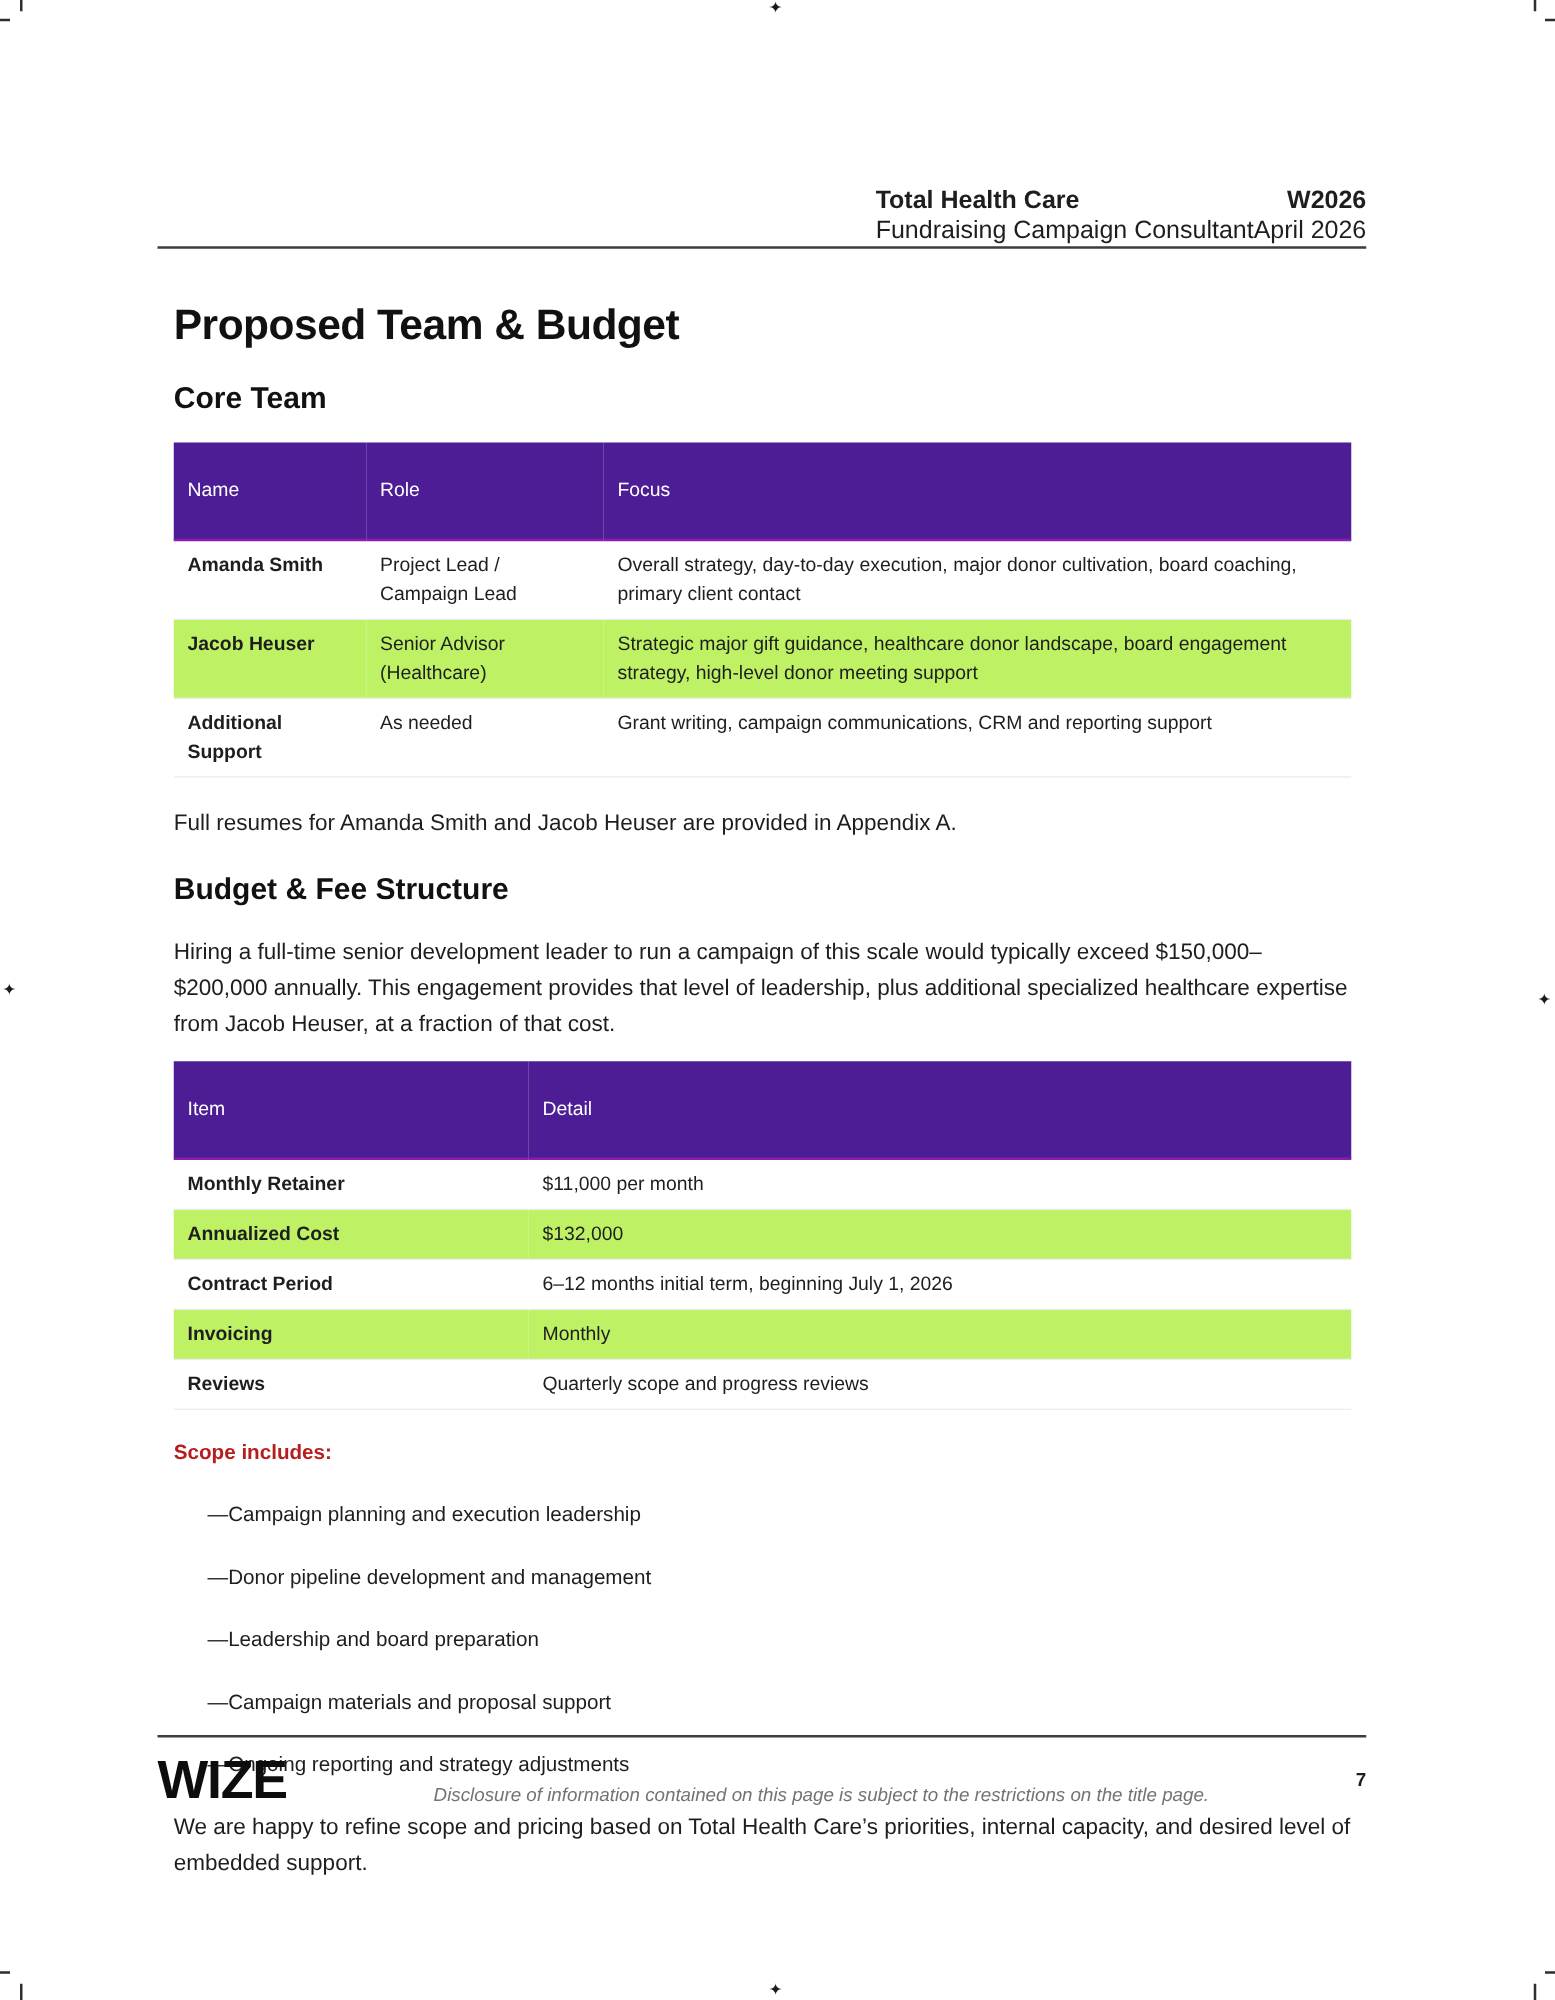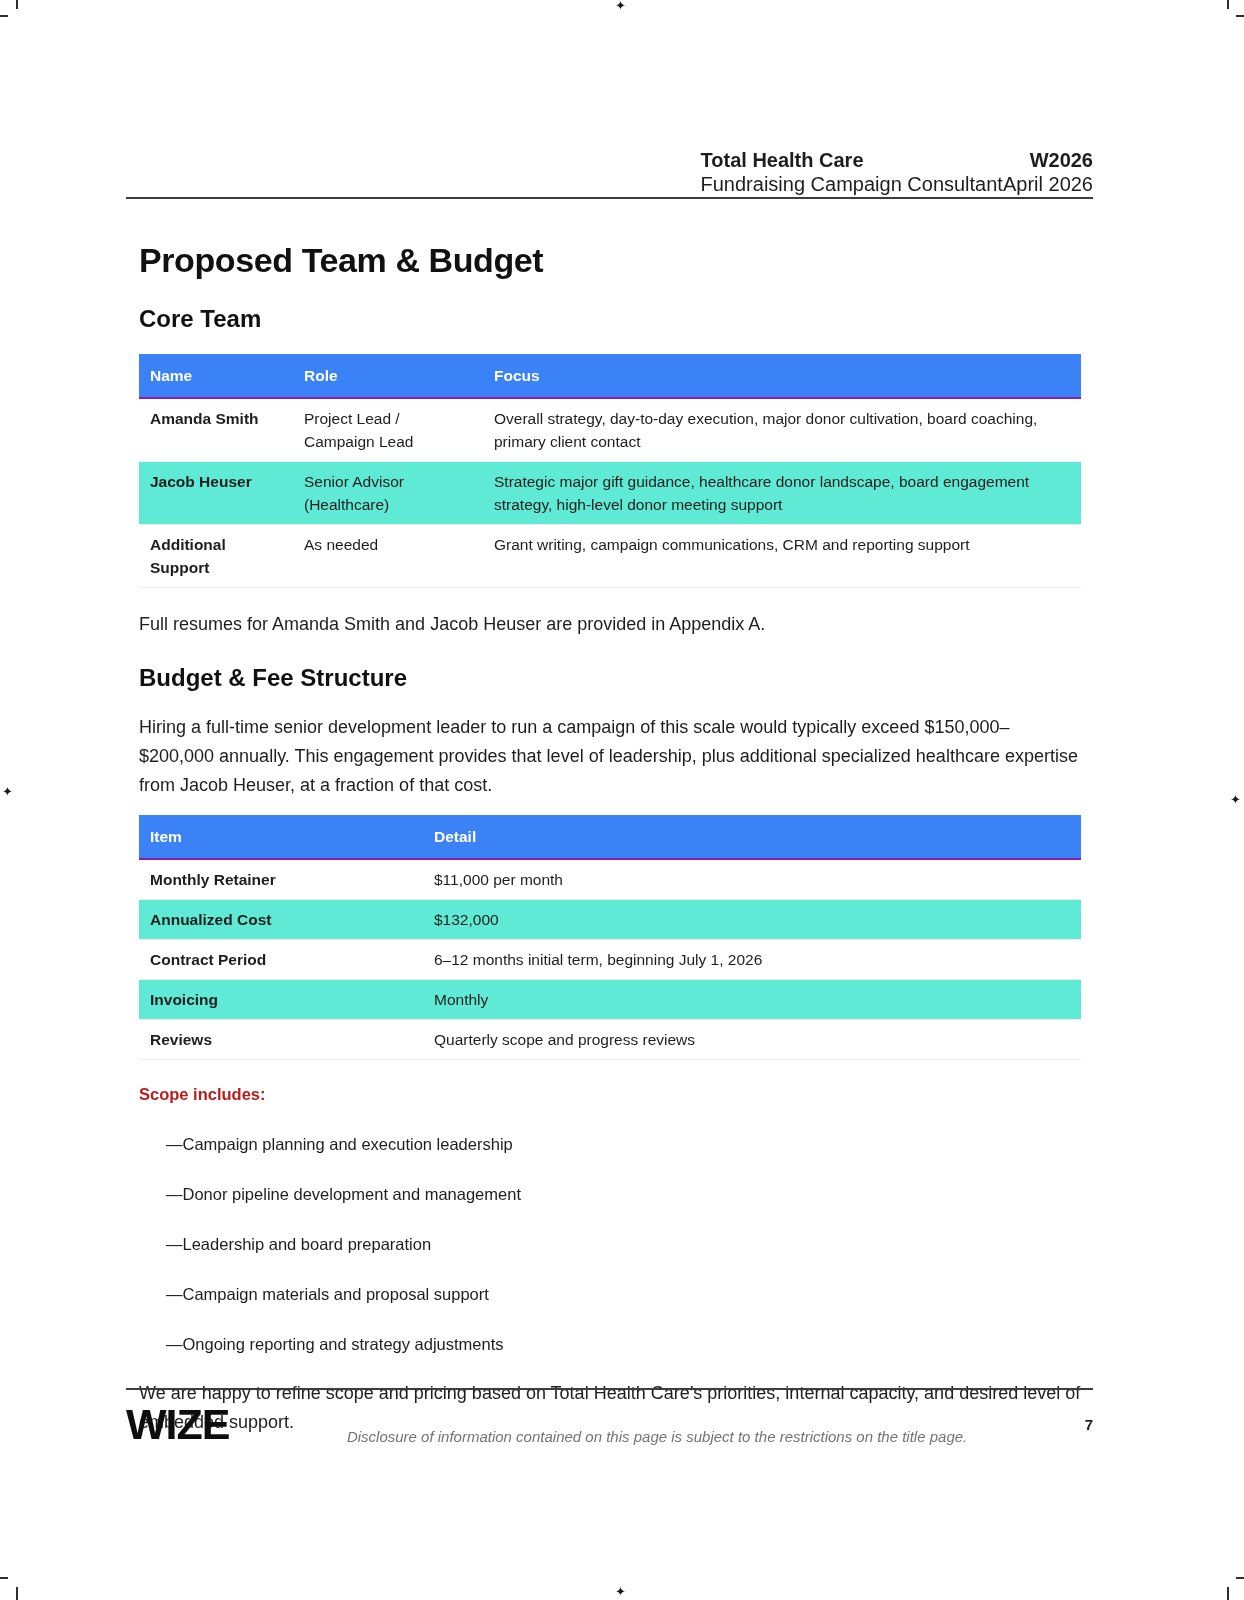--- a/index.html
+++ b/index.html
@@ -24,25 +24,25 @@
   h1.doc-title { font-size:34px; line-height:40px; font-weight:800; letter-spacing:-0.4px; color:#111; }
   h2.section { font-size:24px; line-height:26px; font-weight:800; margin-top:26px; color:#111; }
   h3.sub { font-size:16.5px; line-height:21px; font-weight:bold; margin-top:24px; color:#b91c1c; }
   p.body-text { font-size:18px; line-height:29px; margin-top:22px; }
   p.note { margin-top:22px; }
   p.closing { margin-top:24px; }
 
   
   table { width:100%; border-collapse:collapse; margin-top:22px; font-size:15.5px; }
   table.budget-table { margin-top:15px; }
-  thead th { background:#3b82f6; color:#ffffff; font-weight:bold; text-align:left;
-             padding:10px 11px; border-bottom:2px solid #8a1cb0; line-height:23px; }
+  thead th { background:#4c1d95; color:#ffffff; font-weight:normal; text-align:left;
+             padding:27px 11px; border-bottom:2px solid #8a1cb0; line-height:23px; }
   tbody td { padding:8px 11px; line-height:23px; vertical-align:top;
              border-bottom:1px solid #ececec; }
-  tbody tr.alt { background:#5eead4; }
+  tbody tr.alt { background:#bef264; }
   td.key { font-weight:bold; }
   .team-table col.c-name { width:154px; }
   .team-table col.c-role { width:190px; }
   .budget-table col.c-item { width:284px; }
 
   
   ul.scope-list { list-style:none; margin-top:9px; padding-left:27px; }
   ul.scope-list li { font-size:16.5px; line-height:22px; margin-top:28px; }
 
   

